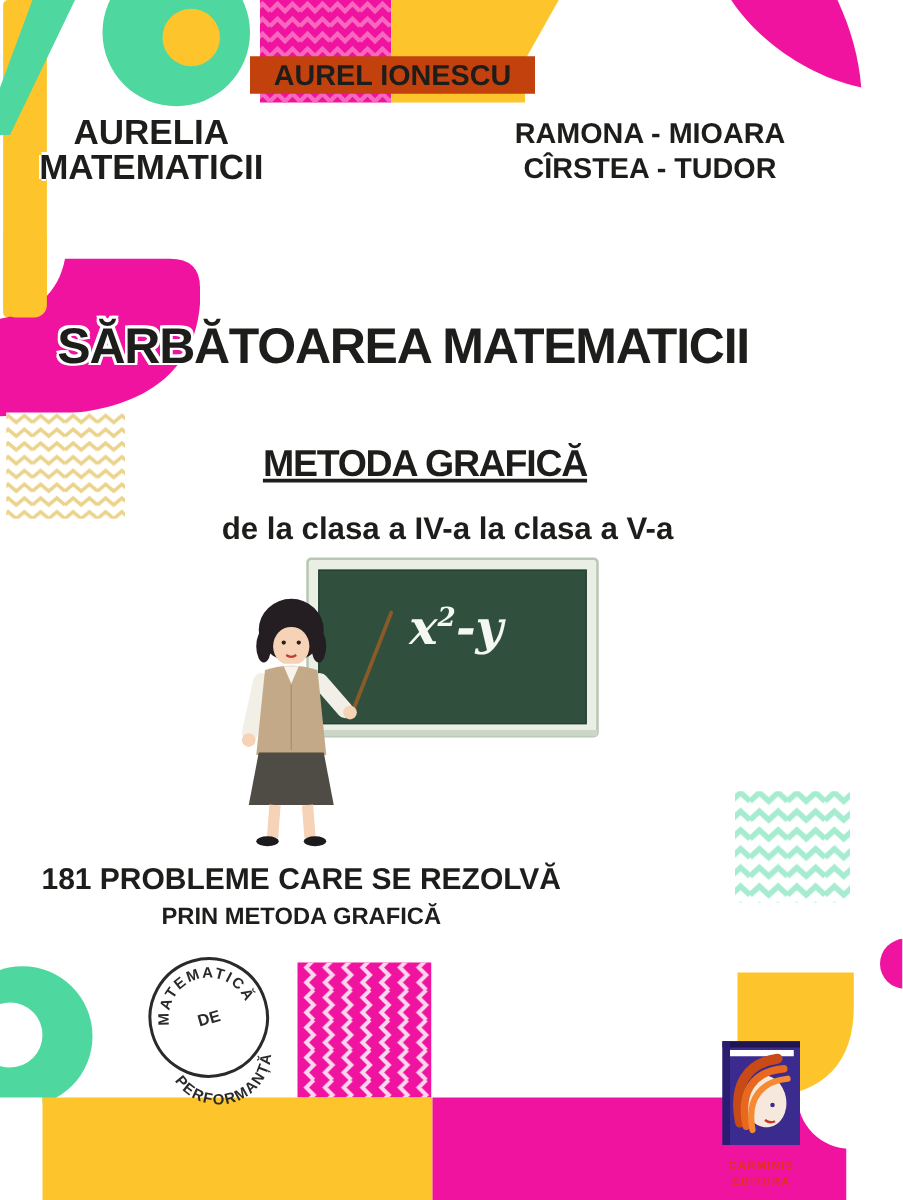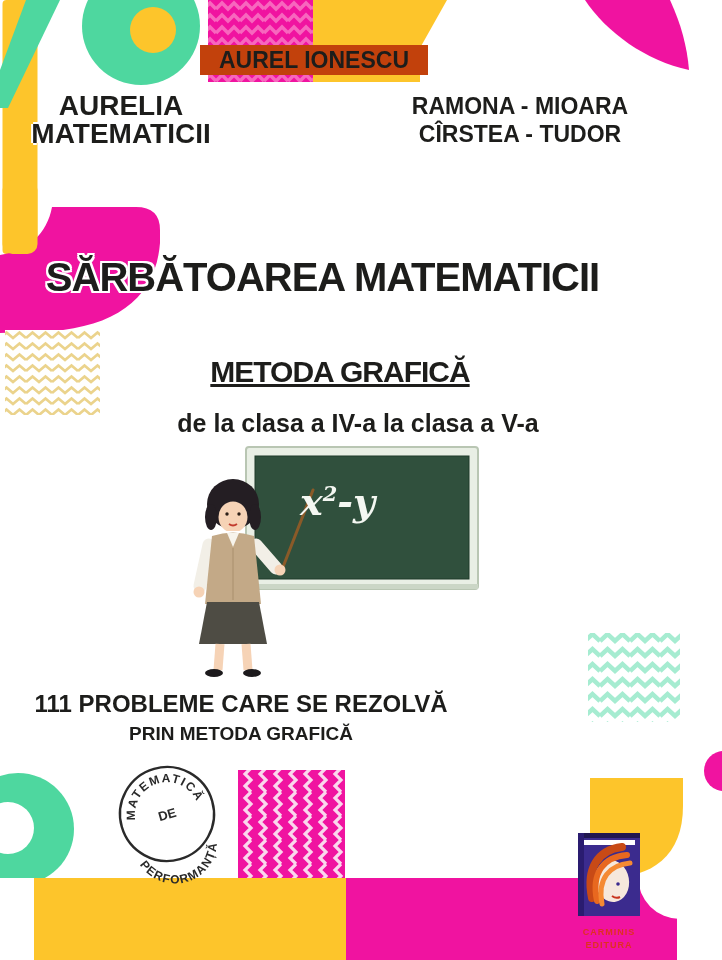--- a/index.html
+++ b/index.html
@@ -14,21 +14,21 @@
   .author-left{left:15px;top:92px;width:212px;font-size:28px;line-height:28px;
     text-shadow:2px 0 0 #fff,-2px 0 0 #fff,0 2px 0 #fff,0 -2px 0 #fff;}
   .author-right{left:400px;top:92px;width:240px;font-size:23px;line-height:28px;}
   .main-title{left:0;top:255px;width:645px;font-size:40px;letter-spacing:-1px;
     text-shadow:2px 0 0 #fff,-2px 0 0 #fff,0 2px 0 #fff,0 -2px 0 #fff,
       2px 2px 0 #fff,-2px -2px 0 #fff,2px -2px 0 #fff,-2px 2px 0 #fff;}
   .subtitle{left:0;top:355px;width:680px;font-size:30px;letter-spacing:-1px;text-decoration:underline;}
   .grade{left:0;top:409px;width:660px;font-size:25px;margin-left:28px;}
   .formula{left:300px;top:479px;width:130px;z-index:2;position:absolute;
     color:#f4f7f2;font-family:"DejaVu Serif",serif;font-style:italic;
-    font-weight:bold;font-size:38px;}
+    font-weight:bold;font-size:38px;text-align:center;}
   .formula .exp{font-size:21px;vertical-align:14px;}
   .tagline1{left:0;top:690px;width:482px;font-size:24px;}
   .tagline2{left:0;top:723px;width:482px;font-size:19px;}
   .pub{position:absolute;z-index:3;left:574px;width:70px;text-align:center;
     font-weight:bold;color:#e03020;font-size:9px;line-height:10px;letter-spacing:1px;}
   .pub1{top:916px;margin-top:24px;} .pub2{top:927px;}
 </style>
 </head>
 <body>
 
@@ -156,19 +156,19 @@
   </div>
 
   <div class="txt main-title">SĂRBĂTOAREA MATEMATICII</div>
 
   <div class="txt subtitle">METODA GRAFICĂ</div>
 
   <div class="txt grade">de la clasa a IV-a la clasa a V-a</div>
 
   <div class="formula"><span>x</span><span class="exp">2</span><span>-y</span></div>
 
-  <div class="txt tagline1">111 PROBLEME CARE SE REZOLVĂ</div>
+  <div class="txt tagline1">181 PROBLEME CARE SE REZOLVĂ</div>
   <div class="txt tagline2">PRIN METODA GRAFICĂ</div>
 
   <div class="pub pub1">EDITURA</div>
   <div class="pub pub2">CARMINIS</div>
 
 </div>
 
 </body></html>

